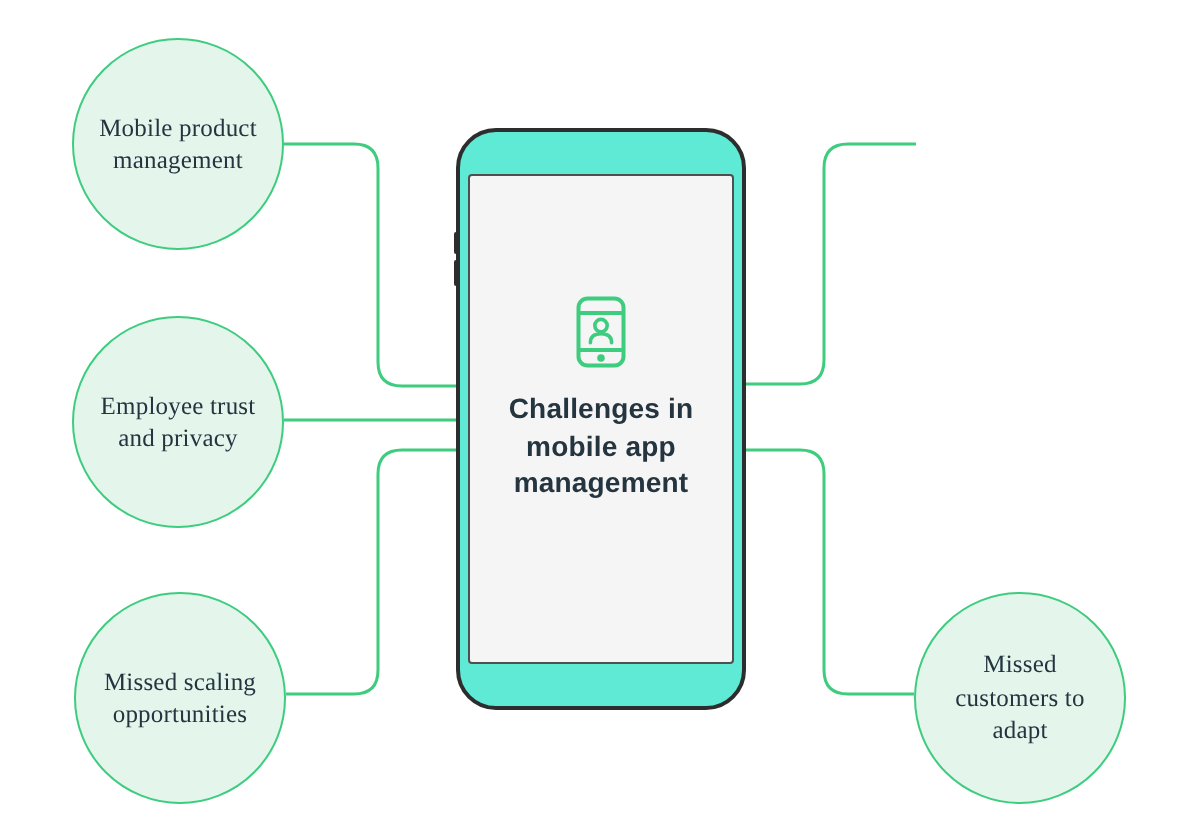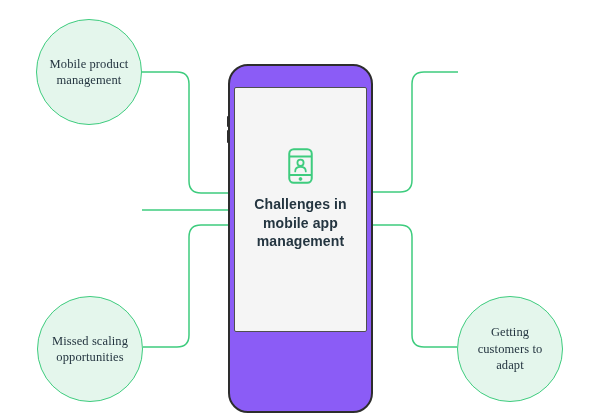--- a/index.html
+++ b/index.html
@@ -41,22 +41,22 @@
     letter-spacing:.1px;
   }
   .bubble-tl{left:36px;top:19px;}
   .bubble-ml{left:36px;top:158px;}
   .bubble-bl{left:37px;top:296px;}
   .bubble-tr{left:457px;top:17px;}
   .bubble-br{left:457px;top:296px;}
   .phone{
     position:absolute;
     left:228px;top:64px;
-    width:145px;height:349px;
-    background:#8b5cf6;
+    width:145px;height:291px;
+    background:#5eead4;
     border:2px solid var(--phone-border);
     border-radius:20px;
   }
   .phone-button{
     position:absolute;
     left:-3.5px;width:3.5px;
     background:var(--phone-border);
     border-radius:1px;
   }
   .phone-button.btn-1{top:50px;height:11px;}
@@ -95,29 +95,33 @@
     <path class="connector" d="M143,347 H177 Q189,347 189,335 V237 Q189,225 201,225 H229"></path>
     <path class="connector" d="M458,72 H424 Q412,72 412,84 V180 Q412,192 400,192 H372"></path>
     <path class="connector" d="M457,347 H424 Q412,347 412,335 V237 Q412,225 400,225 H372"></path>
   </svg>
 
   <div class="bubble bubble-tl">
     <span class="bubble-label">Mobile product
 management</span>
   </div>
 
+  <div class="bubble bubble-ml">
+    <span class="bubble-label">Employee trust
+and privacy</span>
+  </div>
 
   <div class="bubble bubble-bl">
     <span class="bubble-label">Missed scaling
 opportunities</span>
   </div>
 
 
   <div class="bubble bubble-br">
-    <span class="bubble-label">Getting
+    <span class="bubble-label">Missed
 customers to
 adapt</span>
   </div>
 
   <div class="phone">
     <div class="phone-button btn-1"></div>
     <div class="phone-button btn-2"></div>
     <div class="screen">
       <svg class="screen-icon" width="25" height="36" viewBox="0 0 25 36" xmlns="http://www.w3.org/2000/svg">
         <rect x="1.25" y="1.25" width="22.5" height="33.5" rx="4.5" fill="none" stroke-width="2"></rect>

